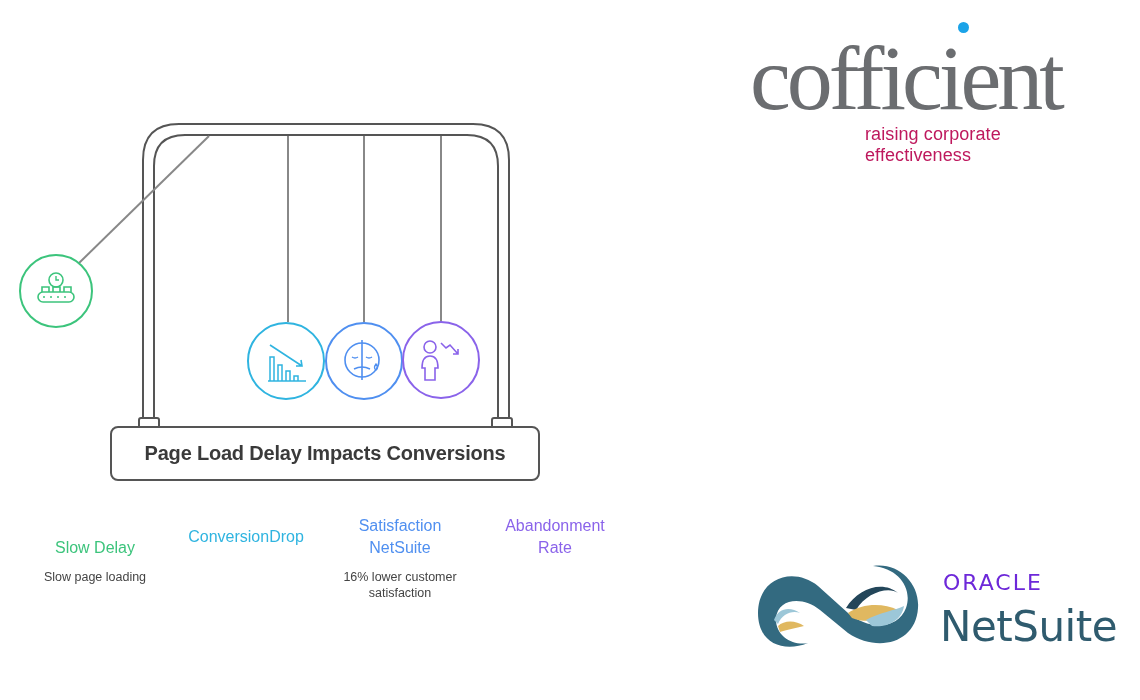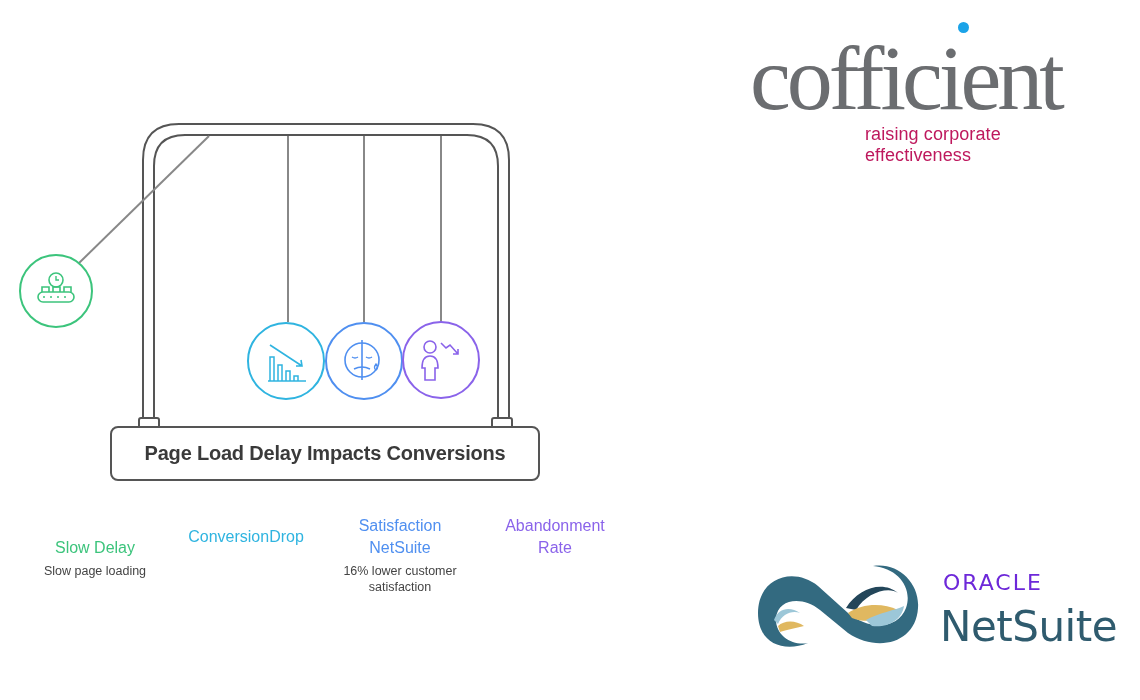--- a/index.html
+++ b/index.html
@@ -3,21 +3,21 @@
 <meta charset="utf-8">
 <style>
   html,body{margin:0;padding:0;background:#ffffff;}
   body{width:1140px;height:700px;position:relative;overflow:hidden;font-family:"Liberation Sans",sans-serif;}
   .abs{position:absolute;}
   .diagram{left:0;top:0;width:720px;height:700px;}
   .title-box{left:110px;top:426px;width:430px;height:55px;border:2px solid #555;border-radius:8px;box-sizing:border-box;display:flex;align-items:center;justify-content:center;background:#fff;}
   .title-text{font-family:"Liberation Sans",sans-serif;font-weight:bold;font-size:20px;color:#3a3a3a;letter-spacing:-0.2px;}
   .cap{position:absolute;width:160px;text-align:center;}
   .cap-h{font-size:16px;line-height:22px;height:44px;display:flex;align-items:flex-end;justify-content:center;}
-  .cap-d{font-size:12.5px;color:#444;line-height:16px;margin-top:4px;}
+  .cap-d{font-size:12.5px;color:#444;line-height:16px;margin-top:10px;}
   .logo1{left:745px;top:18px;width:360px;height:130px;}
   .coff-word{position:absolute;left:5px;top:10px;font-family:"Liberation Serif",serif;font-size:92px;color:#6b6d70;letter-spacing:-4px;line-height:100px;}
   .coff-dot{position:absolute;left:213px;top:4px;width:11px;height:11px;border-radius:50%;background:#1ba3e8;}
   .coff-tag{position:absolute;left:120px;top:106px;font-size:18px;color:#be185d;letter-spacing:0.1px;}
   .logo2{left:748px;top:558px;width:390px;height:100px;}
   .oracle{position:absolute;left:195px;top:12px;font-size:22px;letter-spacing:2px;color:#6d28d9;font-family:"DejaVu Sans",sans-serif;}
   .netsuite{position:absolute;left:192px;top:44px;font-size:42px;color:#2f5b6e;font-family:"DejaVu Sans",sans-serif;letter-spacing:-0.5px;}
 </style>
 </head>
 <body>

